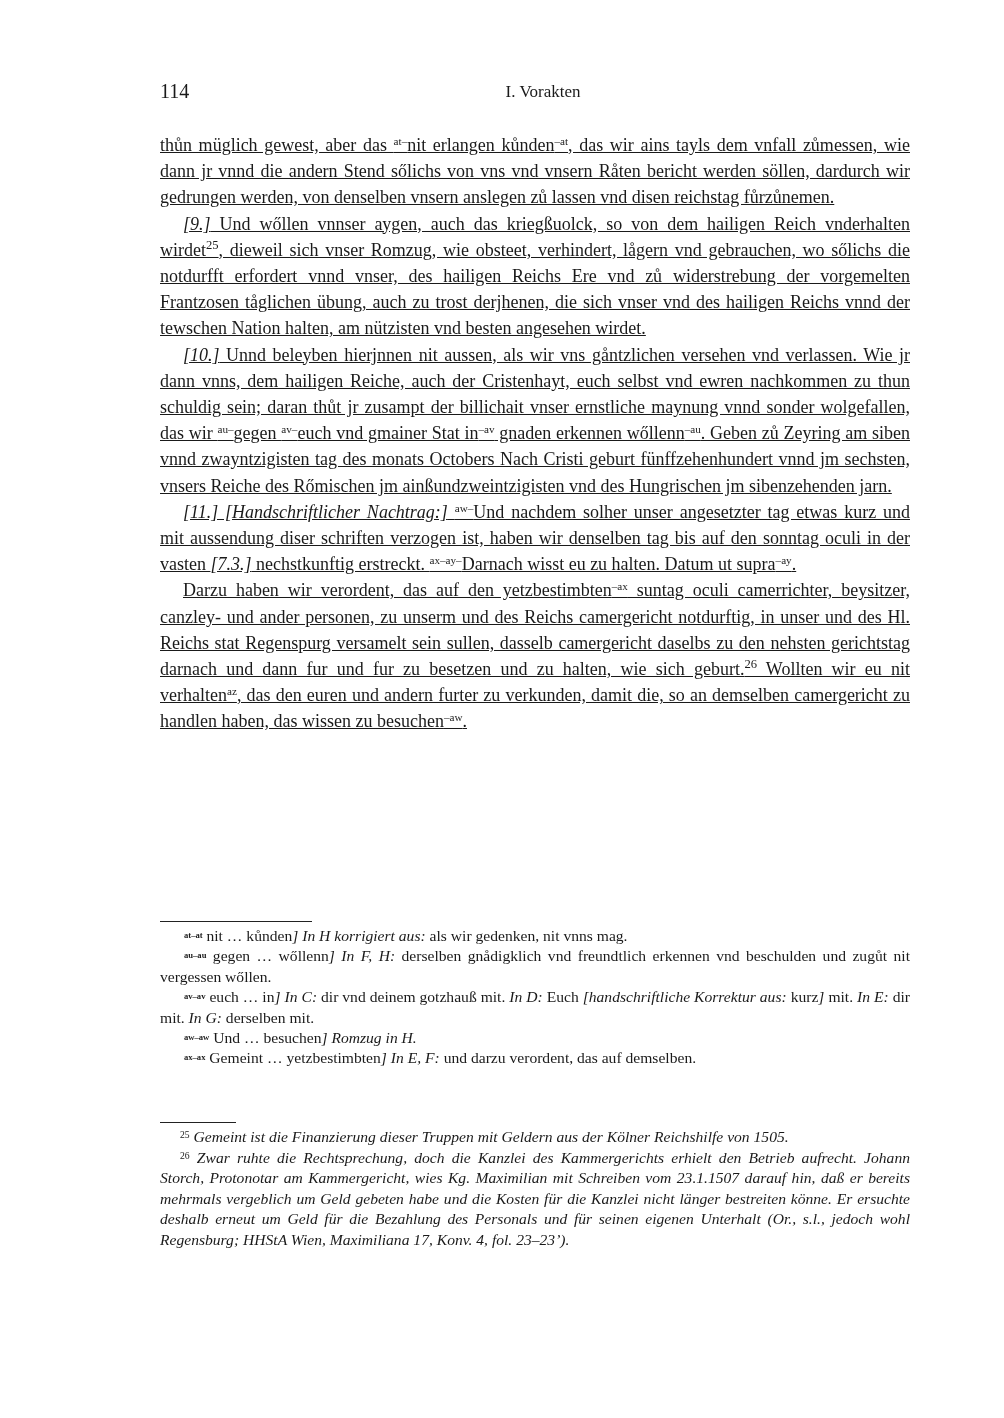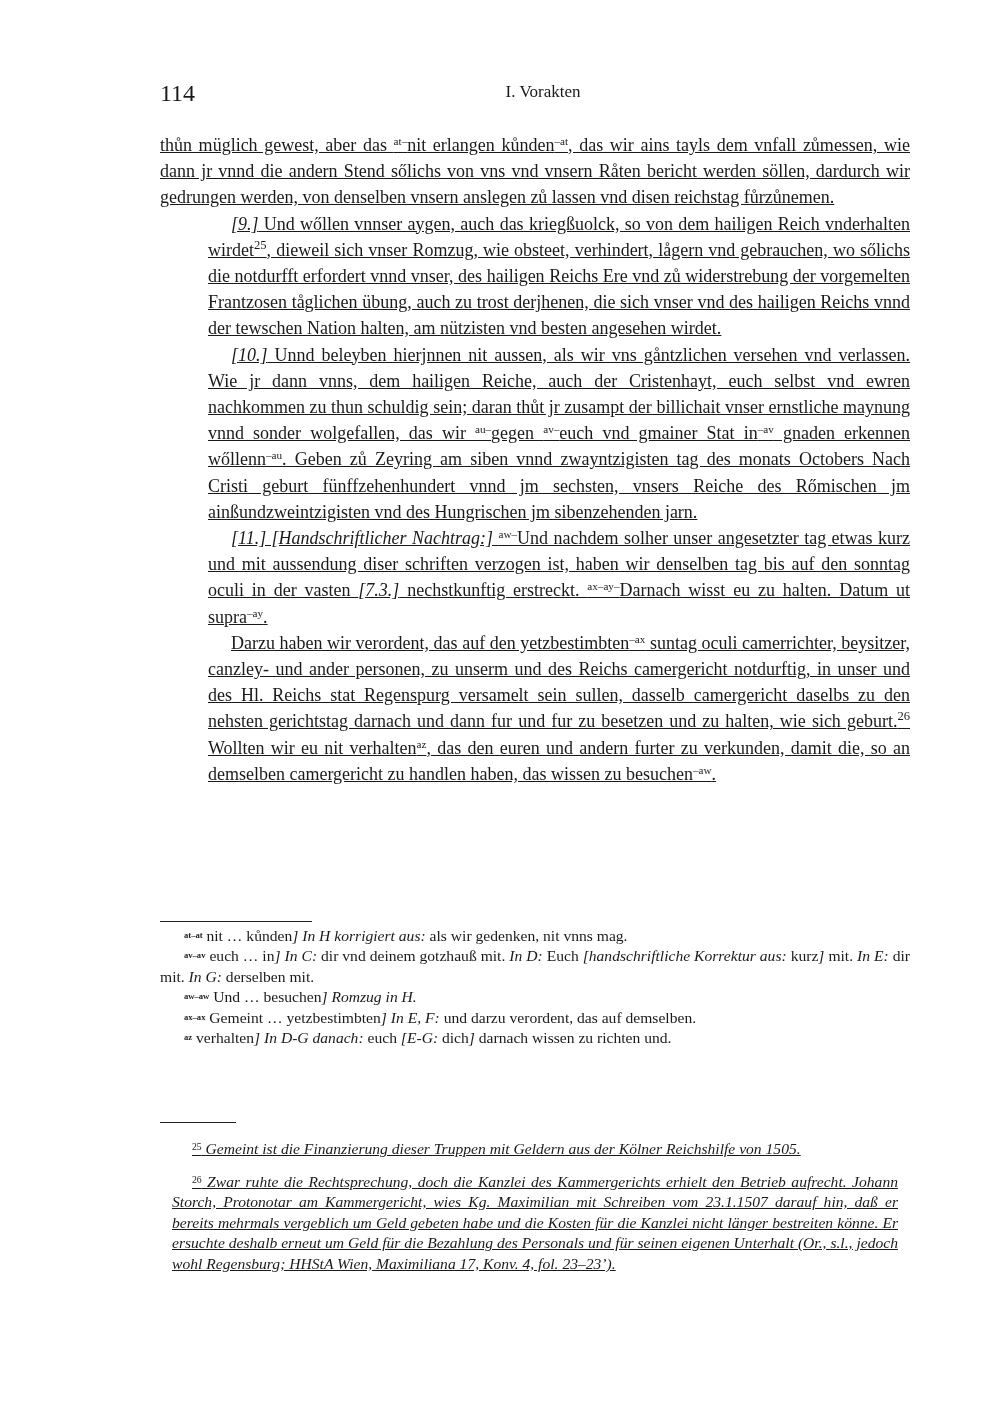--- a/index.html
+++ b/index.html
@@ -1,35 +1,35 @@
 <!DOCTYPE html>
 <html><head>
 <meta charset="utf-8">
 <style>
   html, body { margin: 0; padding: 0; background: #ffffff; }
   body {
     width: 1004px; height: 1418px; position: relative; overflow: hidden;
     font-family: "Liberation Serif", "DejaVu Serif", serif; color: #1a1a1a;
   }
   .header { position: absolute; top: 80px; left: 160px; width: 750px; height: 26px; }
-  .page-num { position: absolute; left: 0; top: 0; font-size: 24px; }
+  .page-num { position: absolute; left: 0; top: 0; font-size: 20px; }
   .running-head { position: absolute; left: 16px; right: 0; top: 2px; text-align: center; font-size: 17px; }
   .main { position: absolute; top: 132px; left: 160px; width: 750px; font-size: 18px; line-height: 26.2px; text-align: justify; text-decoration: underline; }
   .main p { margin: 0; }
-  .main p.indent { text-indent: 23px; margin-left: 48px; }
+  .main p.indent { text-indent: 23px; }
   .i { font-style: italic; }
   sup { font-size: 0.62em; line-height: 0; vertical-align: 0.55em; }
   sup.fn { font-size: 0.7em; }
   .rule1 { position: absolute; top: 921px; left: 160px; width: 152px; border-top: 1px solid #222; }
   .apparatus { position: absolute; top: 926px; left: 160px; width: 750px; font-size: 15.6px; line-height: 20.4px; text-align: justify; }
   .apparatus p { margin: 0; text-indent: 24px; }
   .apparatus sup { font-size: 0.55em; vertical-align: 0.35em; font-weight: bold; }
   .rule2 { position: absolute; top: 1122px; left: 160px; width: 76px; border-top: 1px solid #222; }
   .notes { position: absolute; top: 1127px; left: 160px; width: 750px; font-size: 15.6px; line-height: 20.6px; text-align: justify; font-style: italic; }
-  .notes p { margin: 12px; text-indent: 20px; text-decoration: underline; }
+  .notes p { margin: 0; text-indent: 20px; }
   .notes sup { font-style: normal; font-size: 0.62em; vertical-align: 0.4em; }
 </style>
 </head>
 <body>
 
 <div class="header">
   <span class="page-num">114</span>
   <div class="running-head">I. Vorakten</div>
 </div>
 
@@ -42,24 +42,24 @@
 
   <p class="indent"><span class="i">[11.] [Handschriftlicher Nachtrag:]</span> <sup>aw–</sup><span>Und nachdem solher unser angesetzter tag etwas kurz und mit aussendung diser schriften verzogen ist, haben wir denselben tag bis auf den sonntag oculi in der vasten </span><span class="i">[7.3.]</span><span> nechstkunftig erstreckt. </span><sup>ax–ay–</sup><span>Darnach wisst eu zu halten. Datum ut supra</span><sup>–ay</sup><span>.</span></p>
 
   <p class="indent"><span>Darzu haben wir verordent, das auf den yetzbestimbten</span><sup>–ax</sup><span> suntag oculi camerrichter, beysitzer, canzley- und ander personen, zu unserm und des Reichs camergericht notdurftig, in unser und des Hl. Reichs stat Regenspurg versamelt sein sullen, dasselb camergericht daselbs zu den nehsten gerichtstag darnach und dann fur und fur zu besetzen und zu halten, wie sich geburt.</span><sup class="fn">26</sup><span> Wollten wir eu nit verhalten</span><sup>az</sup><span>, das den euren und andern furter zu verkunden, damit die, so an demselben camergericht zu handlen haben, das wissen zu besuchen</span><sup>–aw</sup><span>.</span></p>
 </div>
 
 <div class="rule1"></div>
 
 <div class="apparatus">
   <p><sup>at–at</sup><span> nit … kůnden</span><span class="i">] In H korrigiert aus:</span><span> als wir gedenken, nit vnns mag.</span></p>
+  <p><sup>au–au</sup><span> gegen … wőllenn</span><span class="i">] In F, H:</span><span> derselben gnådigklich vnd freundtlich erkennen vnd beschulden und zugůt nit vergessen wőllen.</span></p>
   <p><sup>av–av</sup><span> euch … in</span><span class="i">] In C:</span><span> dir vnd deinem gotzhauß mit. </span><span class="i">In D:</span><span> Euch </span><span class="i">[handschriftliche Korrektur aus:</span><span> kurz</span><span class="i">]</span><span> mit. </span><span class="i">In E:</span><span> dir mit. </span><span class="i">In G:</span><span> derselben mit.</span></p>
   <p><sup>aw–aw</sup><span> Und … besuchen</span><span class="i">] Romzug in H.</span></p>
   <p><sup>ax–ax</sup><span> Gemeint … yetzbestimbten</span><span class="i">] In E, F:</span><span> und darzu verordent, das auf demselben.</span></p>
-  <p><sup>az</sup><span> verhalten</span><span class="i">] In D-G danach:</span><span> euch </span><span class="i">[E-G:</span><span> dich</span><span class="i">]</span><span> darnach wissen zu richten und.</span></p>
 </div>
 
 <div class="rule2"></div>
 
 <div class="notes">
   <p><sup>25</sup><span> Gemeint ist die Finanzierung dieser Truppen mit Geldern aus der Kölner Reichshilfe von 1505.</span></p>
   <p><sup>26</sup><span> Zwar ruhte die Rechtsprechung, doch die Kanzlei des Kammergerichts erhielt den Betrieb aufrecht. Johann Storch, Protonotar am Kammergericht, wies Kg. Maximilian mit Schreiben vom 23.1.1507 darauf hin, daß er bereits mehrmals vergeblich um Geld gebeten habe und die Kosten für die Kanzlei nicht länger bestreiten könne. Er ersuchte deshalb erneut um Geld für die Bezahlung des Personals und für seinen eigenen Unterhalt (Or., s.l., jedoch wohl Regensburg; HHStA Wien, Maximiliana 17, Konv. 4, fol. 23–23’).</span></p>
 </div>
 
 </body></html>

